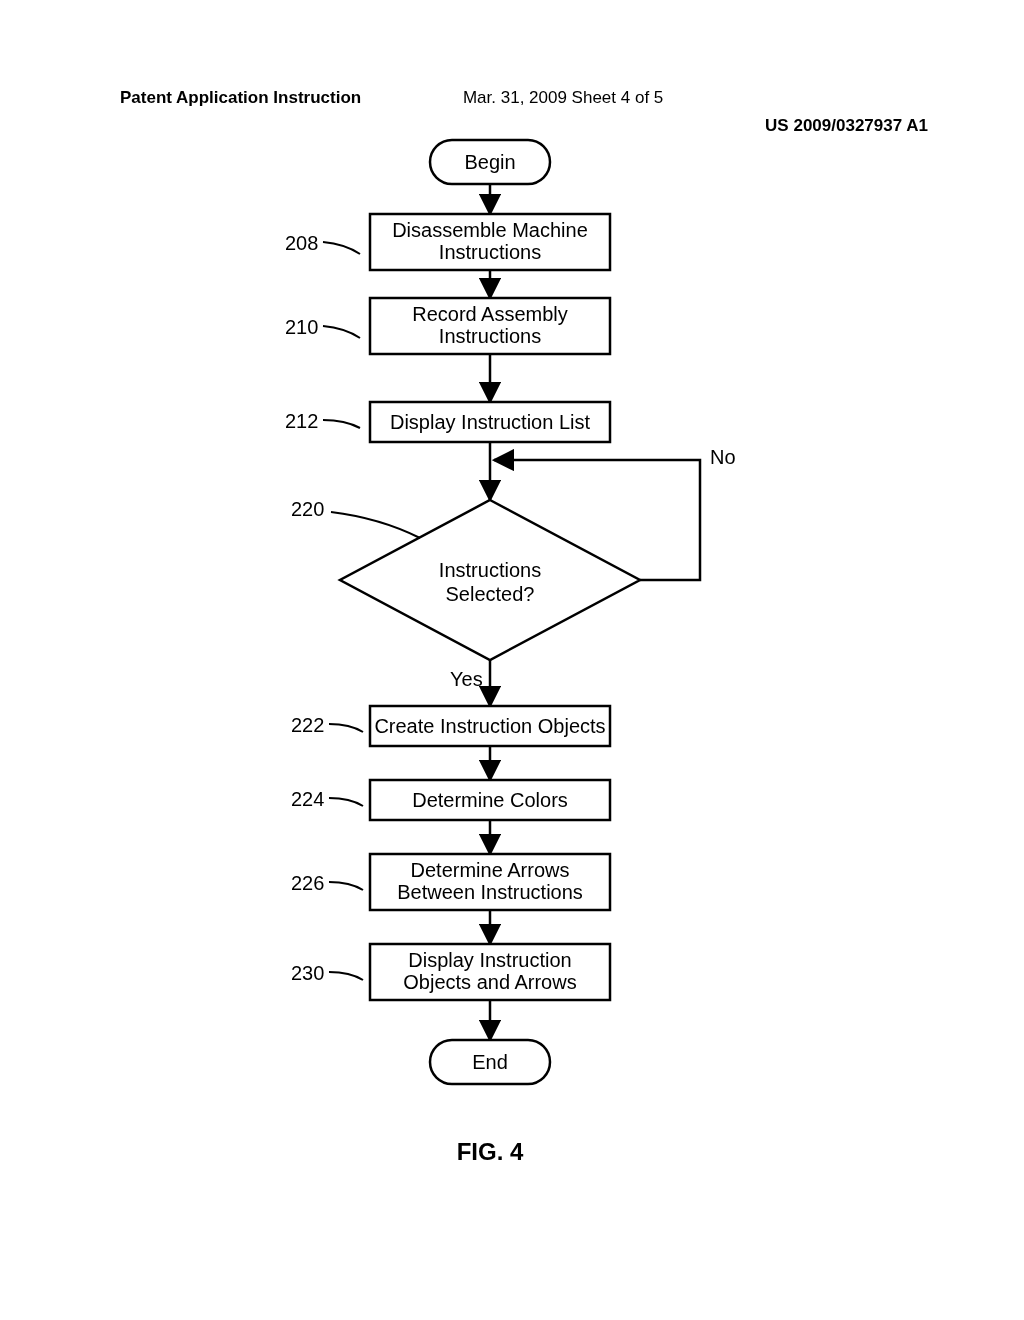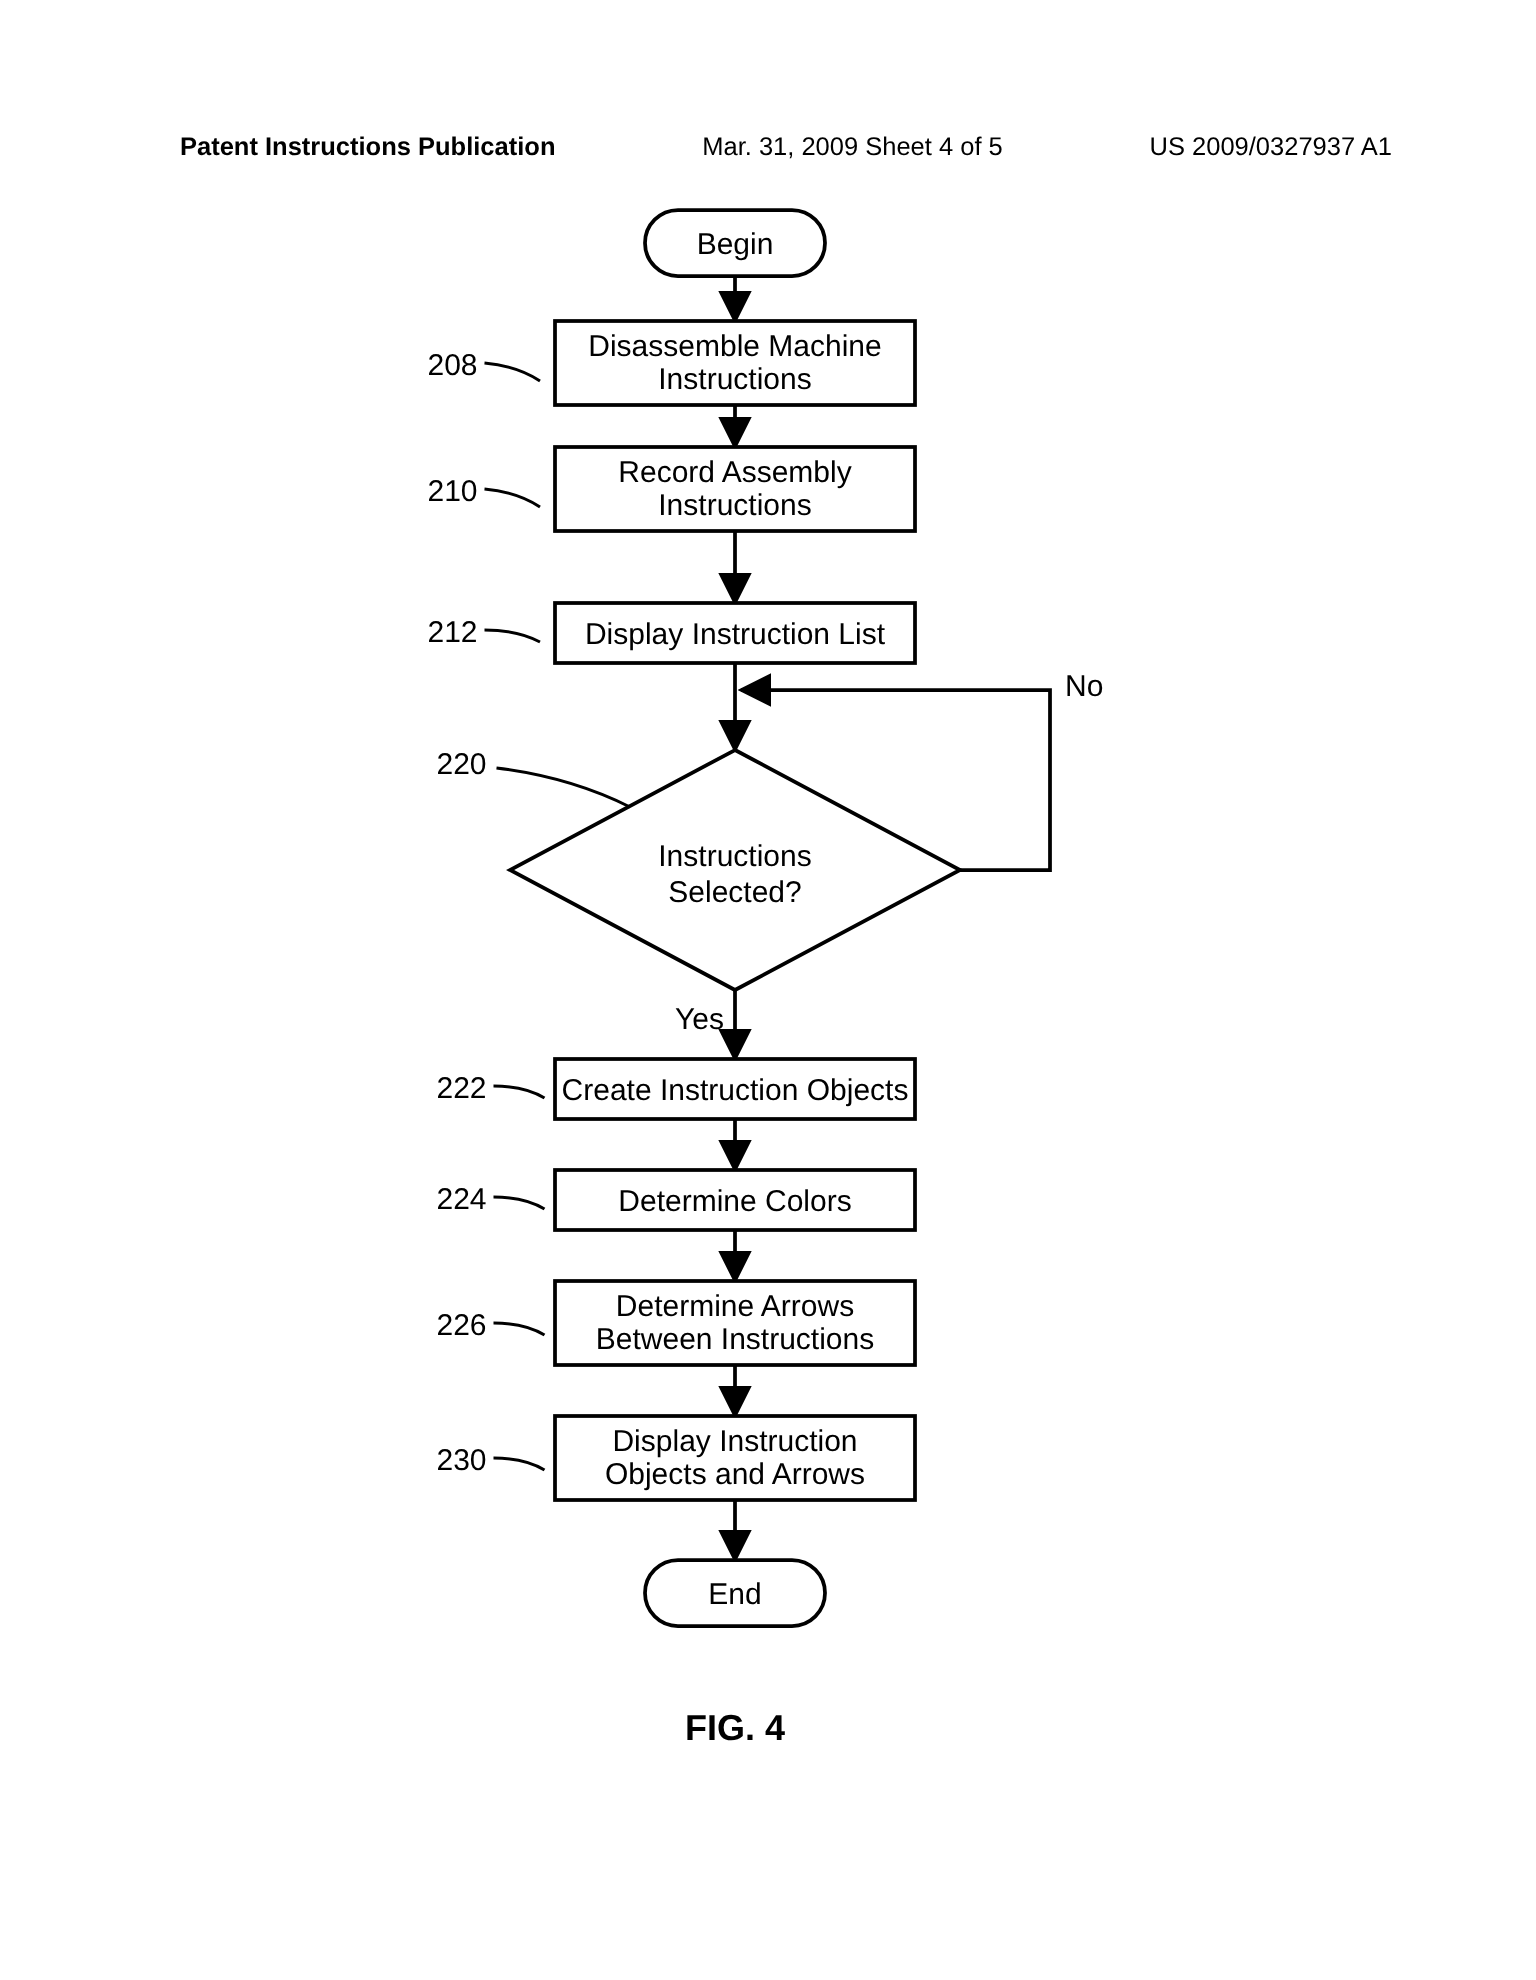--- a/index.html
+++ b/index.html
@@ -13,21 +13,21 @@
     position: relative;
   }
   .page-header {
     display: flex;
     justify-content: space-between;
     font-size: 17px;
     padding: 88px 96px 0 120px;
   }
   .page-header .left { font-weight: bold; }
   .page-header .center { }
-  .page-header .right { font-weight: normal; }
+  .page-header .right { font-weight: bold; margin-top: 28px; }
   svg.flow {
     position: absolute;
     left: 0;
     top: 120px;
     width: 1024px;
     height: 1100px;
   }
   .node-text {
     font-family: Arial, Helvetica, sans-serif;
     font-size: 20px;
@@ -42,21 +42,21 @@
     font-family: Arial, Helvetica, sans-serif;
     font-size: 24px;
     font-weight: bold;
     text-anchor: middle;
   }
 </style>
 </head>
 <body>
 
 <div class="page-header">
-  <span class="left">Patent Instructions Publication</span>
+  <span class="left">Patent Application Instruction</span>
   <span class="center">Mar. 31, 2009  Sheet 4 of 5</span>
   <span class="right">US 2009/0327937 A1</span>
 </div>
 
 <svg class="flow" viewBox="0 0 1024 1100">
   <defs>
     <marker id="arrow" viewBox="0 0 10 10" refX="9" refY="5" markerWidth="9" markerHeight="9" orient="auto-start-reverse">
       <path d="M0,0 L10,5 L0,10 Z" fill="#000"></path>
     </marker>
   </defs>

